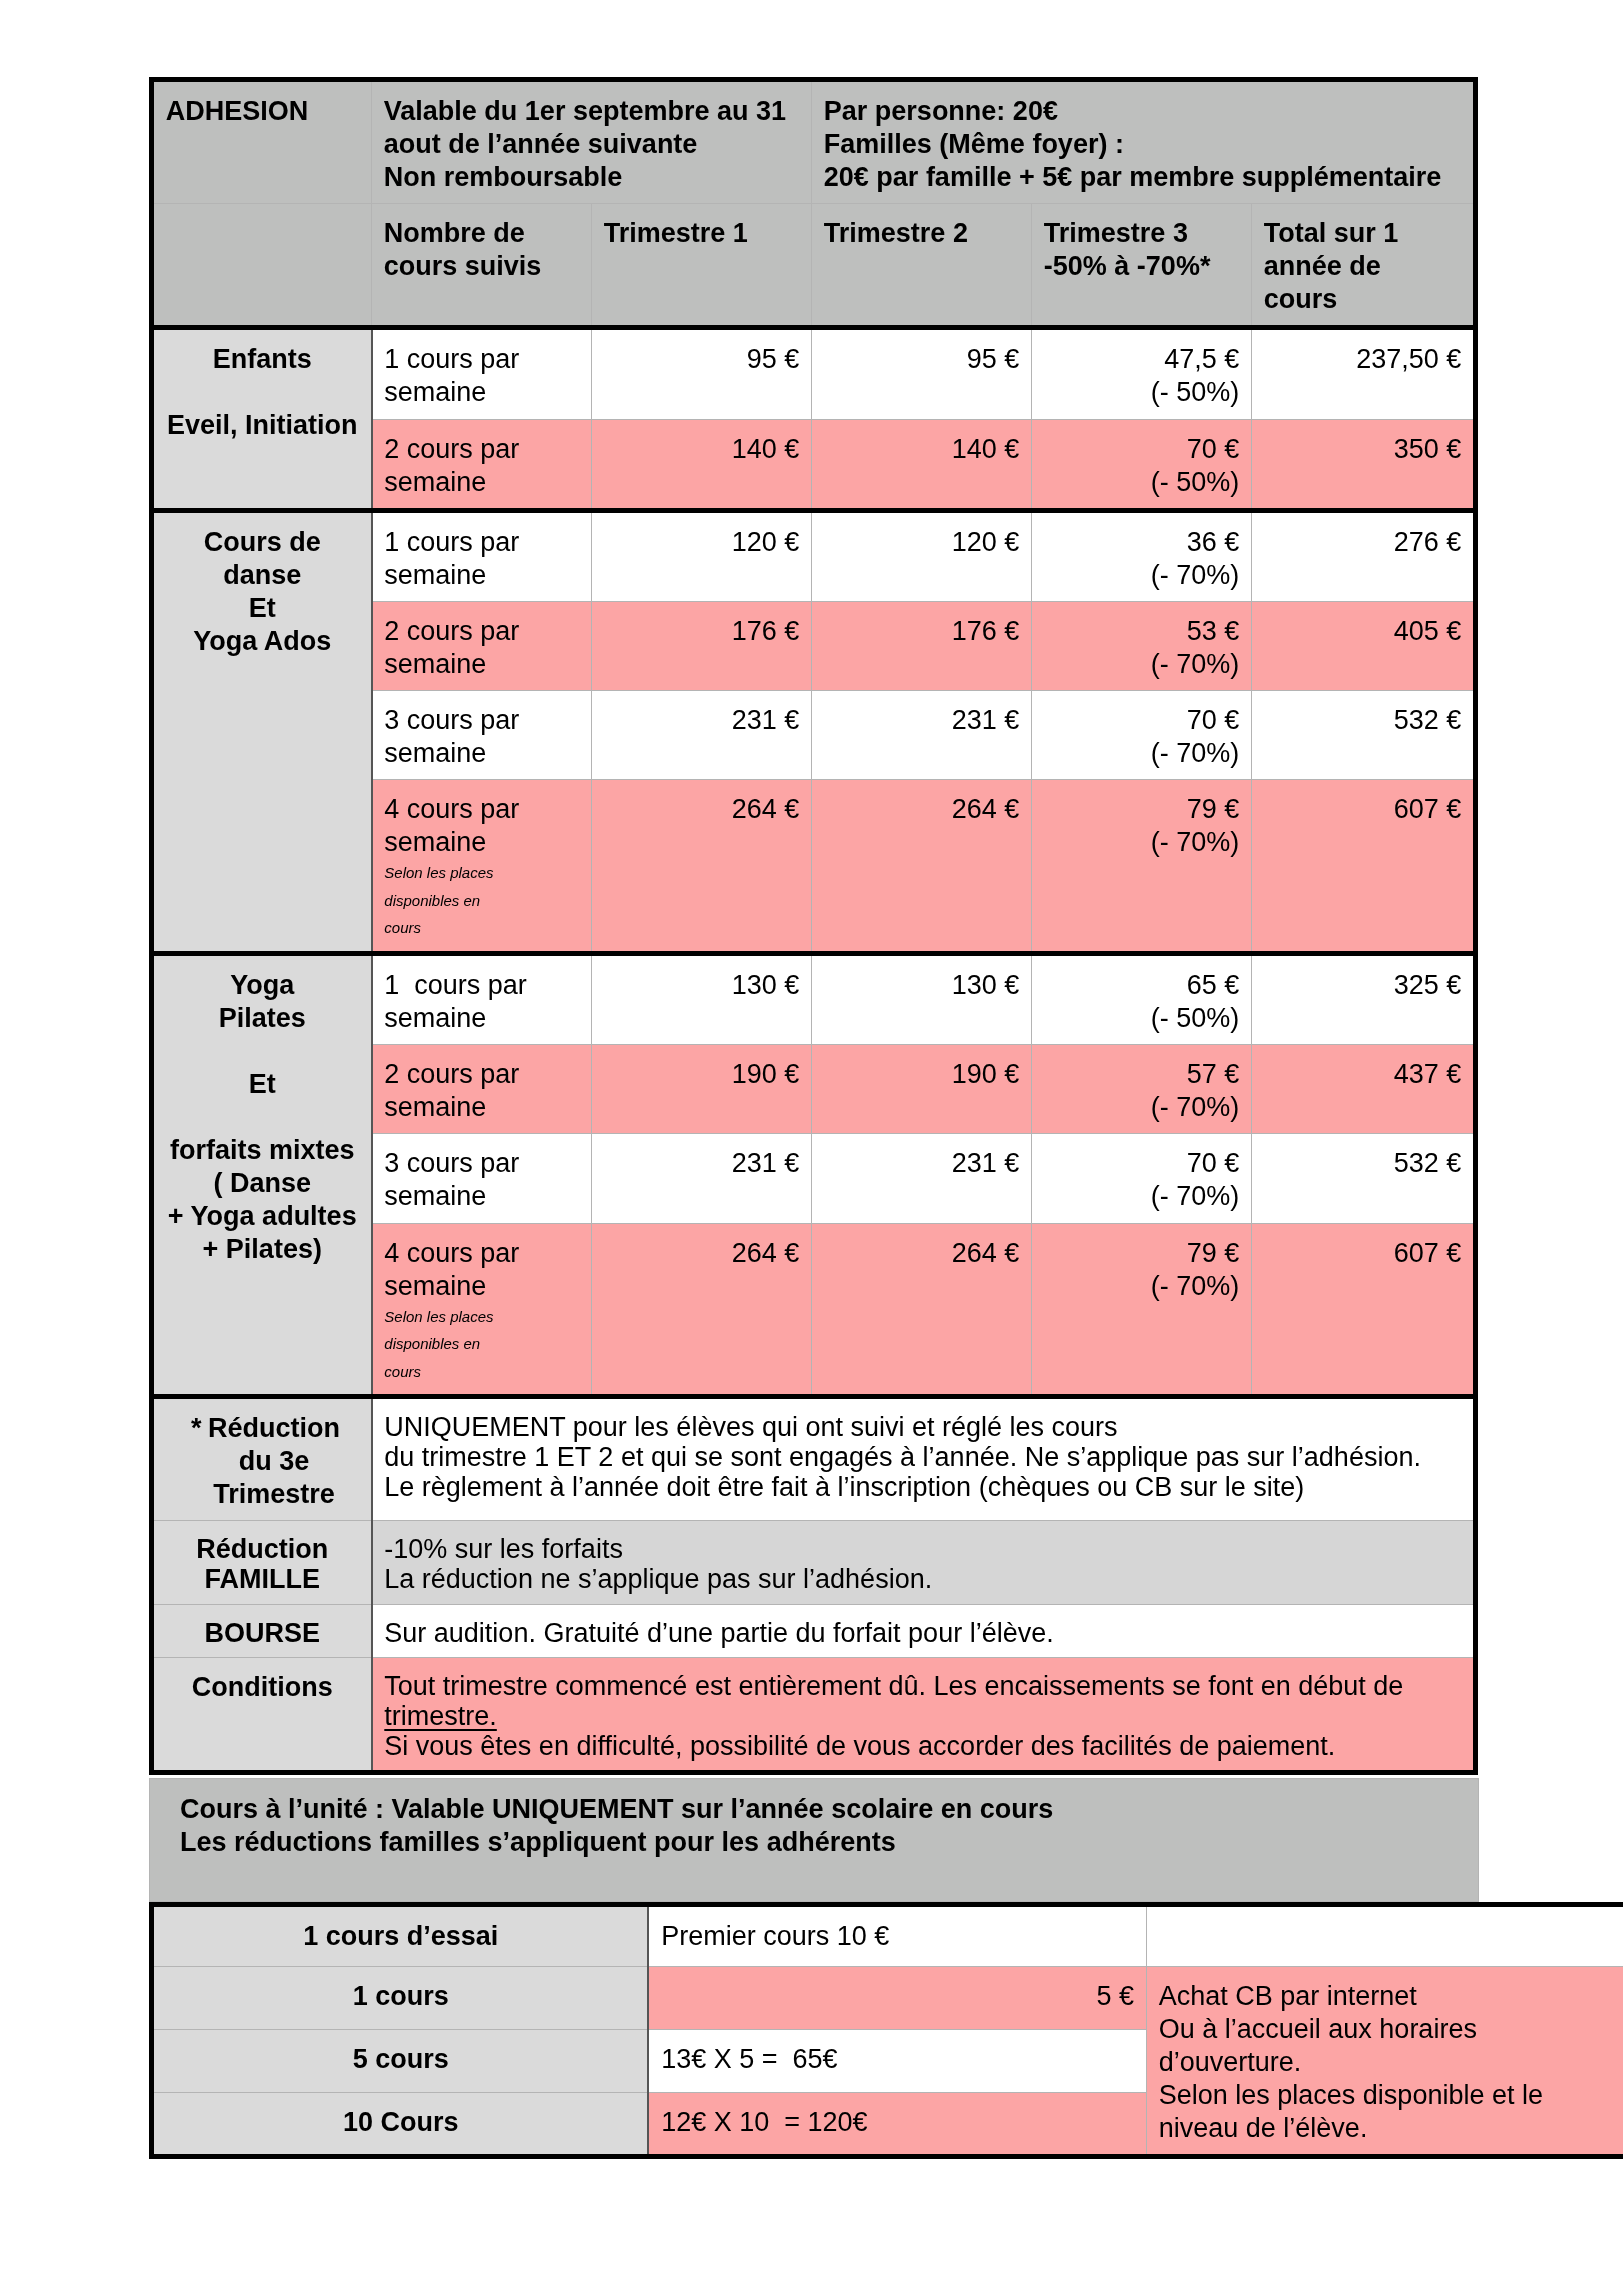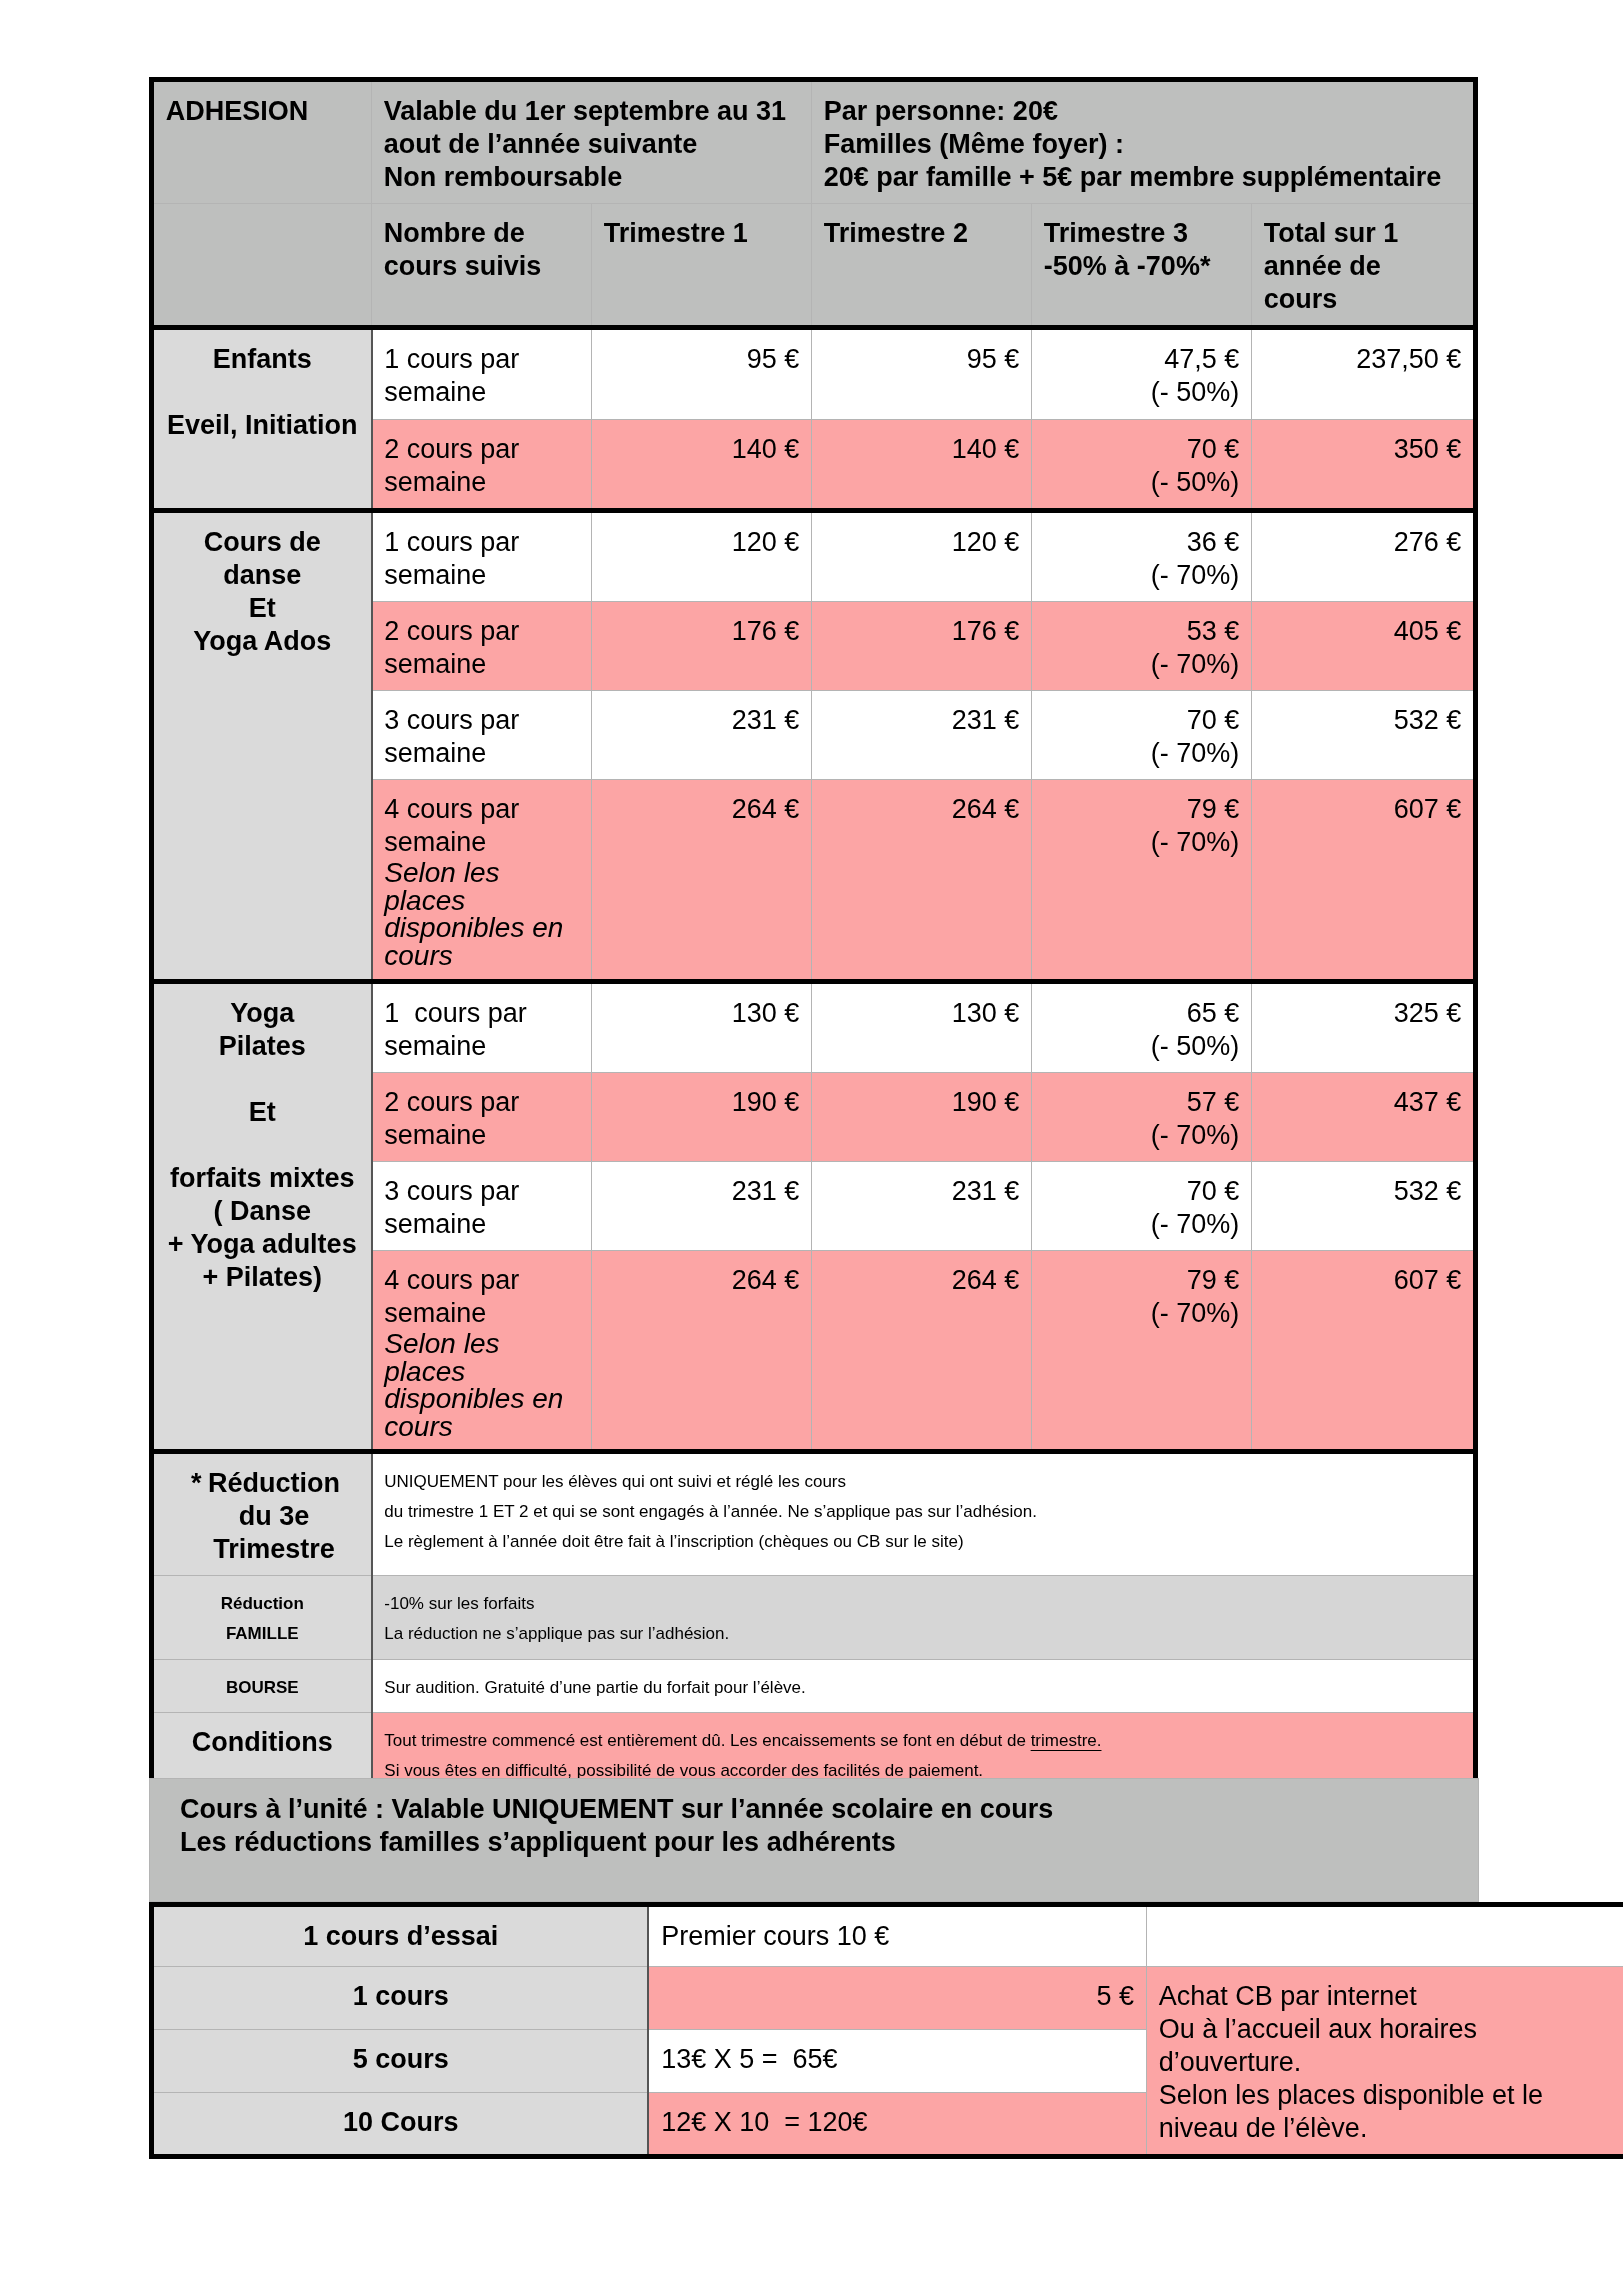--- a/index.html
+++ b/index.html
@@ -5,32 +5,32 @@
   html, body { margin: 0; padding: 0; background: #ffffff; }
   body {
     width: 1623px; height: 2295px; position: relative;
     font-family: "Liberation Sans", sans-serif; color: #000;
     font-size: 27px; line-height: 33px;
   }
   table { border-collapse: collapse; table-layout: fixed; position: absolute; }
   td { vertical-align: top; padding: 13px 11.8px 9.2px 11.8px; border: 1.3px solid #b4b4b4; }
   .b { font-weight: normal; }
   .r { text-align: right; }
-  .it { font-style: italic; font-size: 28px; line-height: 27.5px; }
+  .it { font-style: italic; font-size: 15px; line-height: 27.5px; }
   .hdr td { background: #bebfbe; font-weight: bold; }
   .cat { background: #dadada; font-weight: bold; border-right: 2px solid #555; text-align: center; }
   .w { background: #ffffff; }
   .g { background: #fca5a5; }
   .dg { background: #d6d6d6; }
   .thick-top td { border-top: 5.2px solid #000; }
   #main { left: 149px; top: 77px; width: 1329px; border: 5.2px solid #000; }
   #unit { left: 149px; top: 1778px; width: 1329px; }
   #unit .title td { background: #bebfbe; text-align: left; font-weight: bold; height: 98px; padding-top: 14.4px; border: 1.3px solid #b4b4b4; padding-left: 30px; }
   #unit-body { border: 5.2px solid #000; }
-  .sm { font-size: 17px; line-height: 30px; }
+  .sm { font-size: 27px; line-height: 30px; }
   .star { display: inline-block; width: 23.6px; vertical-align: top; }
   .starbody { display: inline-block; vertical-align: top; }
   u { text-underline-offset: 3.9px; }
   .bul { display:block; }
 </style>
 </head>
 <body>
 
 <table id="main">
   <colgroup>

